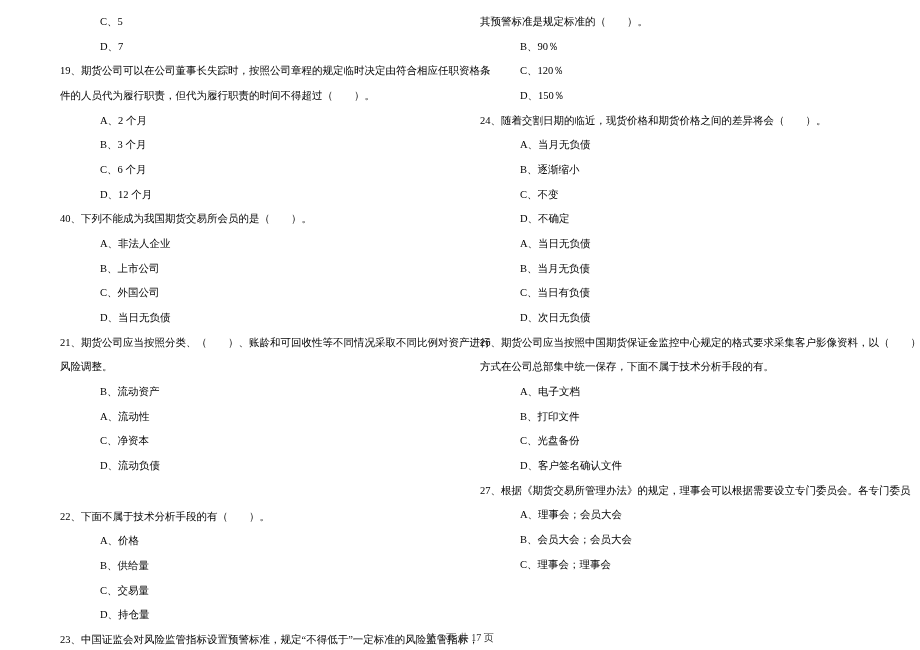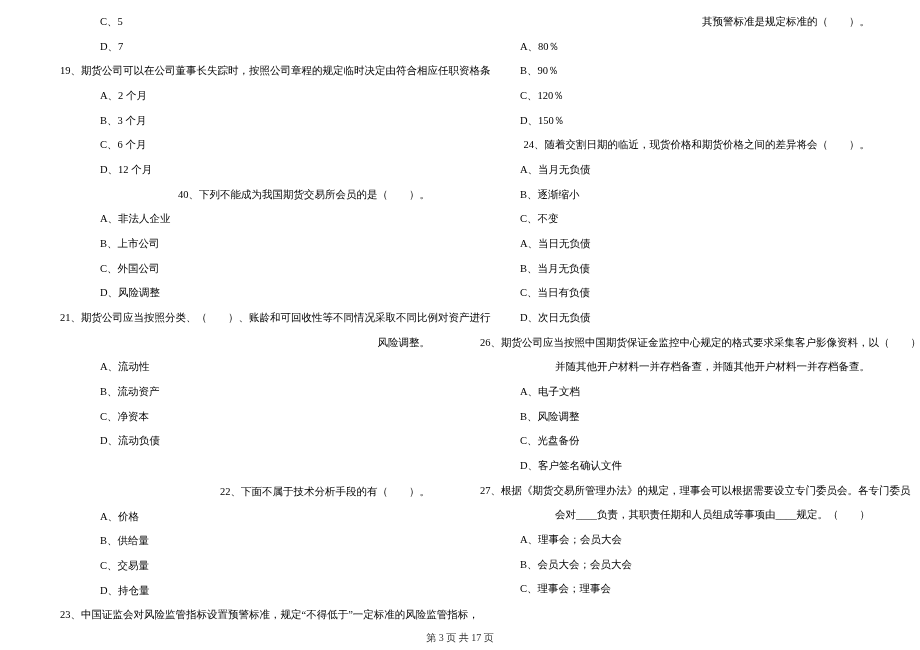--- a/index.html
+++ b/index.html
@@ -24,85 +24,85 @@
       padding: 0 30px 0 60px;
     }
     .col-right {
       padding: 0 50px 0 20px;
     }
     .line {
       line-height: 2.35;
       white-space: nowrap;
     }
     .indent1 { padding-left: 40px; }
-    .q { padding-left: 0; text-align: right; }
+    .q { padding-left: 0; }
     .footer {
       position: absolute;
       bottom: 5px;
       left: 0;
       width: 100%;
       text-align: center;
       font-size: 10px;
       color: #333;
     }
     .gap { height: 26px; }
   </style>
 </head>
 <body>
 
 <div class="page">
   <div class="col">
     <div class="line indent1">C、5</div>
     <div class="line indent1">D、7</div>
     <div class="line q">19、期货公司可以在公司董事长失踪时，按照公司章程的规定临时决定由符合相应任职资格条</div>
+    <div class="line q">件的人员代为履行职责，但代为履行职责的时间不得超过（　　）。</div>
     <div class="line indent1">A、2 个月</div>
     <div class="line indent1">B、3 个月</div>
     <div class="line indent1">C、6 个月</div>
     <div class="line indent1">D、12 个月</div>
     <div class="line q">40、下列不能成为我国期货交易所会员的是（　　）。</div>
     <div class="line indent1">A、非法人企业</div>
     <div class="line indent1">B、上市公司</div>
     <div class="line indent1">C、外国公司</div>
-    <div class="line indent1">D、风险调整</div>
+    <div class="line indent1">D、当日无负债</div>
     <div class="line q">21、期货公司应当按照分类、（　　）、账龄和可回收性等不同情况采取不同比例对资产进行</div>
     <div class="line q">风险调整。</div>
+    <div class="line indent1">B、流动资产</div>
     <div class="line indent1">A、流动性</div>
-    <div class="line indent1">B、流动资产</div>
     <div class="line indent1">C、净资本</div>
     <div class="line indent1">D、流动负债</div>
     <div class="gap"></div>
     <div class="line q">22、下面不属于技术分析手段的有（　　）。</div>
     <div class="line indent1">A、价格</div>
     <div class="line indent1">B、供给量</div>
     <div class="line indent1">C、交易量</div>
     <div class="line indent1">D、持仓量</div>
     <div class="line q">23、中国证监会对风险监管指标设置预警标准，规定“不得低于”一定标准的风险监管指标，</div>
   </div>
 
   <div class="col col-right">
     <div class="line q">其预警标准是规定标准的（　　）。</div>
-    <div class="line indent1">A、80％</div>
     <div class="line indent1">B、90％</div>
     <div class="line indent1">C、120％</div>
     <div class="line indent1">D、150％</div>
     <div class="line q">24、随着交割日期的临近，现货价格和期货价格之间的差异将会（　　）。</div>
     <div class="line indent1">A、当月无负债</div>
     <div class="line indent1">B、逐渐缩小</div>
     <div class="line indent1">C、不变</div>
+    <div class="line indent1">D、不确定</div>
     <div class="line indent1">A、当日无负债</div>
     <div class="line indent1">B、当月无负债</div>
     <div class="line indent1">C、当日有负债</div>
     <div class="line indent1">D、次日无负债</div>
     <div class="line q">26、期货公司应当按照中国期货保证金监控中心规定的格式要求采集客户影像资料，以（　　）</div>
-    <div class="line q">并随其他开户材料一并存档备查，并随其他开户材料一并存档备查。</div>
+    <div class="line q">方式在公司总部集中统一保存，下面不属于技术分析手段的有。</div>
     <div class="line indent1">A、电子文档</div>
-    <div class="line indent1">B、风险调整</div>
+    <div class="line indent1">B、打印文件</div>
     <div class="line indent1">C、光盘备份</div>
     <div class="line indent1">D、客户签名确认文件</div>
     <div class="line q">27、根据《期货交易所管理办法》的规定，理事会可以根据需要设立专门委员会。各专门委员</div>
-    <div class="line q">会对____负责，其职责任期和人员组成等事项由____规定。（　　）</div>
     <div class="line indent1">A、理事会；会员大会</div>
     <div class="line indent1">B、会员大会；会员大会</div>
     <div class="line indent1">C、理事会；理事会</div>
   </div>
 </div>
 
 <div class="footer">第 3 页 共 17 页</div>
 
 </body></html>

